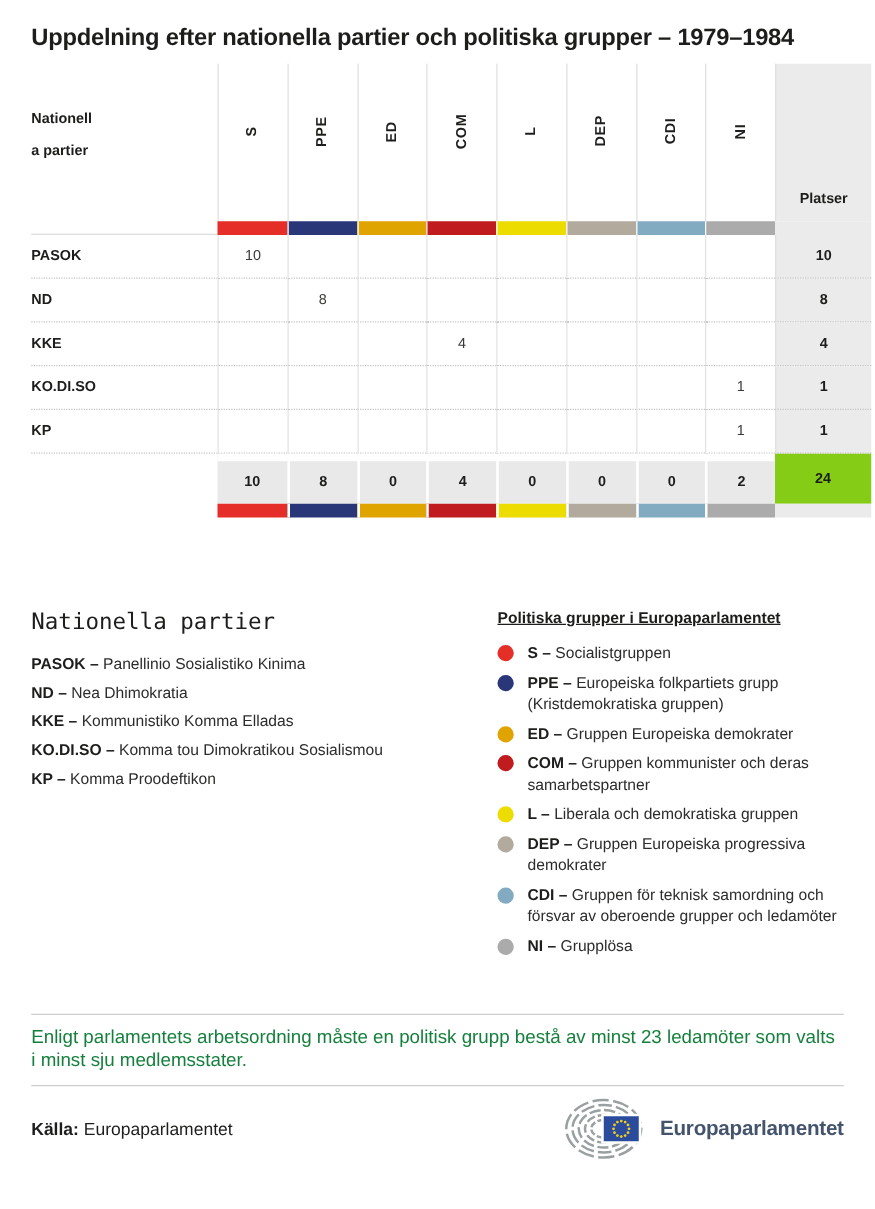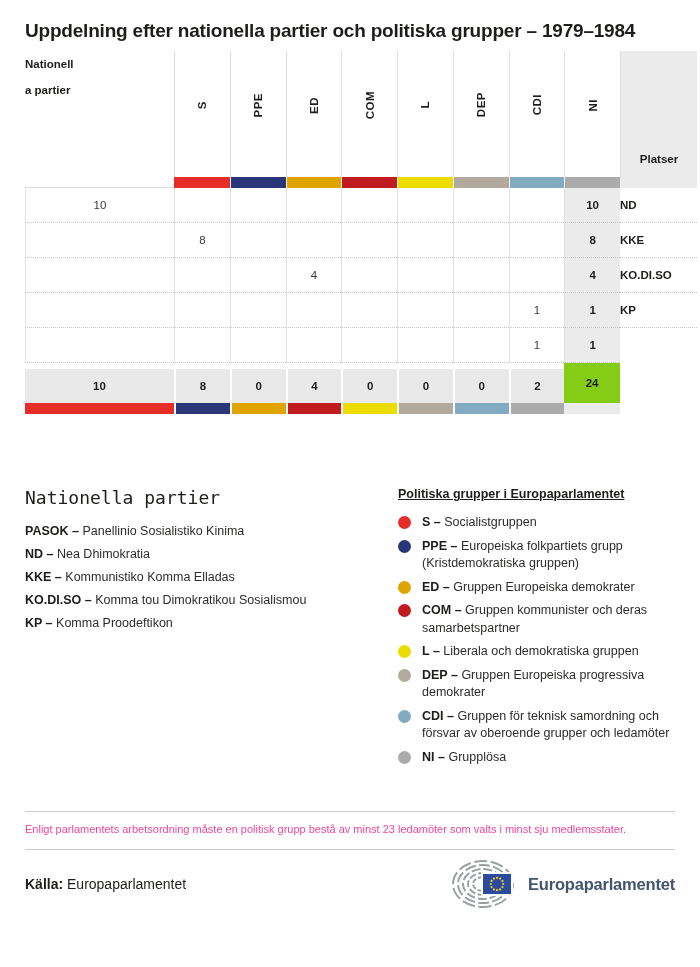--- a/index.html
+++ b/index.html
@@ -9,21 +9,21 @@
 
   
   .title { font-size:19px; font-weight:bold; letter-spacing:-0.2px; margin-bottom:9px; }
   .subtitle { font-size:15px; color:#3d3d3c; margin-bottom:33px; }
 
   
   .tbl { display:grid; width:672px;
          grid-template-columns:149px repeat(8,55.75px) 77px;
          grid-template-rows:126px 11px repeat(5,35px) 40px 11px; }
   .c { font-size:11.5px; }
-  .h-label { display:flex; align-items:flex-start; padding-bottom:12px;
+  .h-label { display:flex; align-items:center; padding-bottom:12px;
              font-weight:bold; line-height:2.3; }
   .h-label span { display:block; }
   .h-group { display:flex; align-items:center; justify-content:center;
              border-left:1px solid #e0e0e0; }
   .vert { writing-mode:vertical-rl; transform:rotate(180deg);
           font-weight:bold; letter-spacing:0.5px; padding-top:18px; }
   .h-seats { background:#ebebeb; border-left:1px solid #e0e0e0;
              display:flex; align-items:flex-end; justify-content:center;
              padding-bottom:12px; font-weight:bold; }
   .bar-spacer { border-bottom:1px solid #dcdcdc; }
@@ -57,21 +57,21 @@
   .lp-item b { color:#1d1d1b; }
   .lg { flex:1; }
   .lg-title { font-size:12.5px; font-weight:bold; margin-bottom:13px;text-decoration:underline; }
   .lg-item { display:flex; margin-bottom:6px; }
   .dot { width:13px; height:13px; border-radius:50%; flex:none; margin:2px 11px 0 0; }
   .lg-text { font-size:12.5px; line-height:17.5px; color:#2c2c2b; }
   .lg-text b { color:#1d1d1b; }
 
   
   .footnote { margin-top:39px; border-top:1px solid #cdcdcd; border-bottom:1px solid #cdcdcd;
-              padding:8px 0 10px 0; font-size:11px; line-height:19px; color:#ec4899; }
+              padding:8px 0 10px 0; font-size:15px; line-height:19px; color:#15803d; }
   .source-row { margin-top:8px; display:flex; align-items:center; justify-content:space-between; }
   .source { font-size:14px; }
   .logo { display:flex; align-items:center; }
   .logo-text { font-size:16.5px; font-weight:bold; color:#44546c; margin-left:7px; letter-spacing:-0.2px; }
 </style>
 </head>
 <body>
 
 <div class="page">
 
@@ -117,20 +117,21 @@
     <div class="c bar first" style="background-color: rgb(228, 46, 39);"></div>
     <div class="c bar" style="background-color: rgb(41, 55, 121);"></div>
     <div class="c bar" style="background-color: rgb(224, 164, 0);"></div>
     <div class="c bar" style="background-color: rgb(192, 27, 30);"></div>
     <div class="c bar" style="background-color: rgb(236, 220, 0);"></div>
     <div class="c bar" style="background-color: rgb(178, 170, 157);"></div>
     <div class="c bar" style="background-color: rgb(130, 170, 193);"></div>
     <div class="c bar" style="background-color: rgb(170, 171, 170);"></div>
     <div class="c bar-seats"></div>
 
+    <div class="c party">PASOK</div>
     <div class="c val">10</div>
     <div class="c val"></div>
     <div class="c val"></div>
     <div class="c val"></div>
     <div class="c val"></div>
     <div class="c val"></div>
     <div class="c val"></div>
     <div class="c val"></div>
     <div class="c seats">10</div>
 

